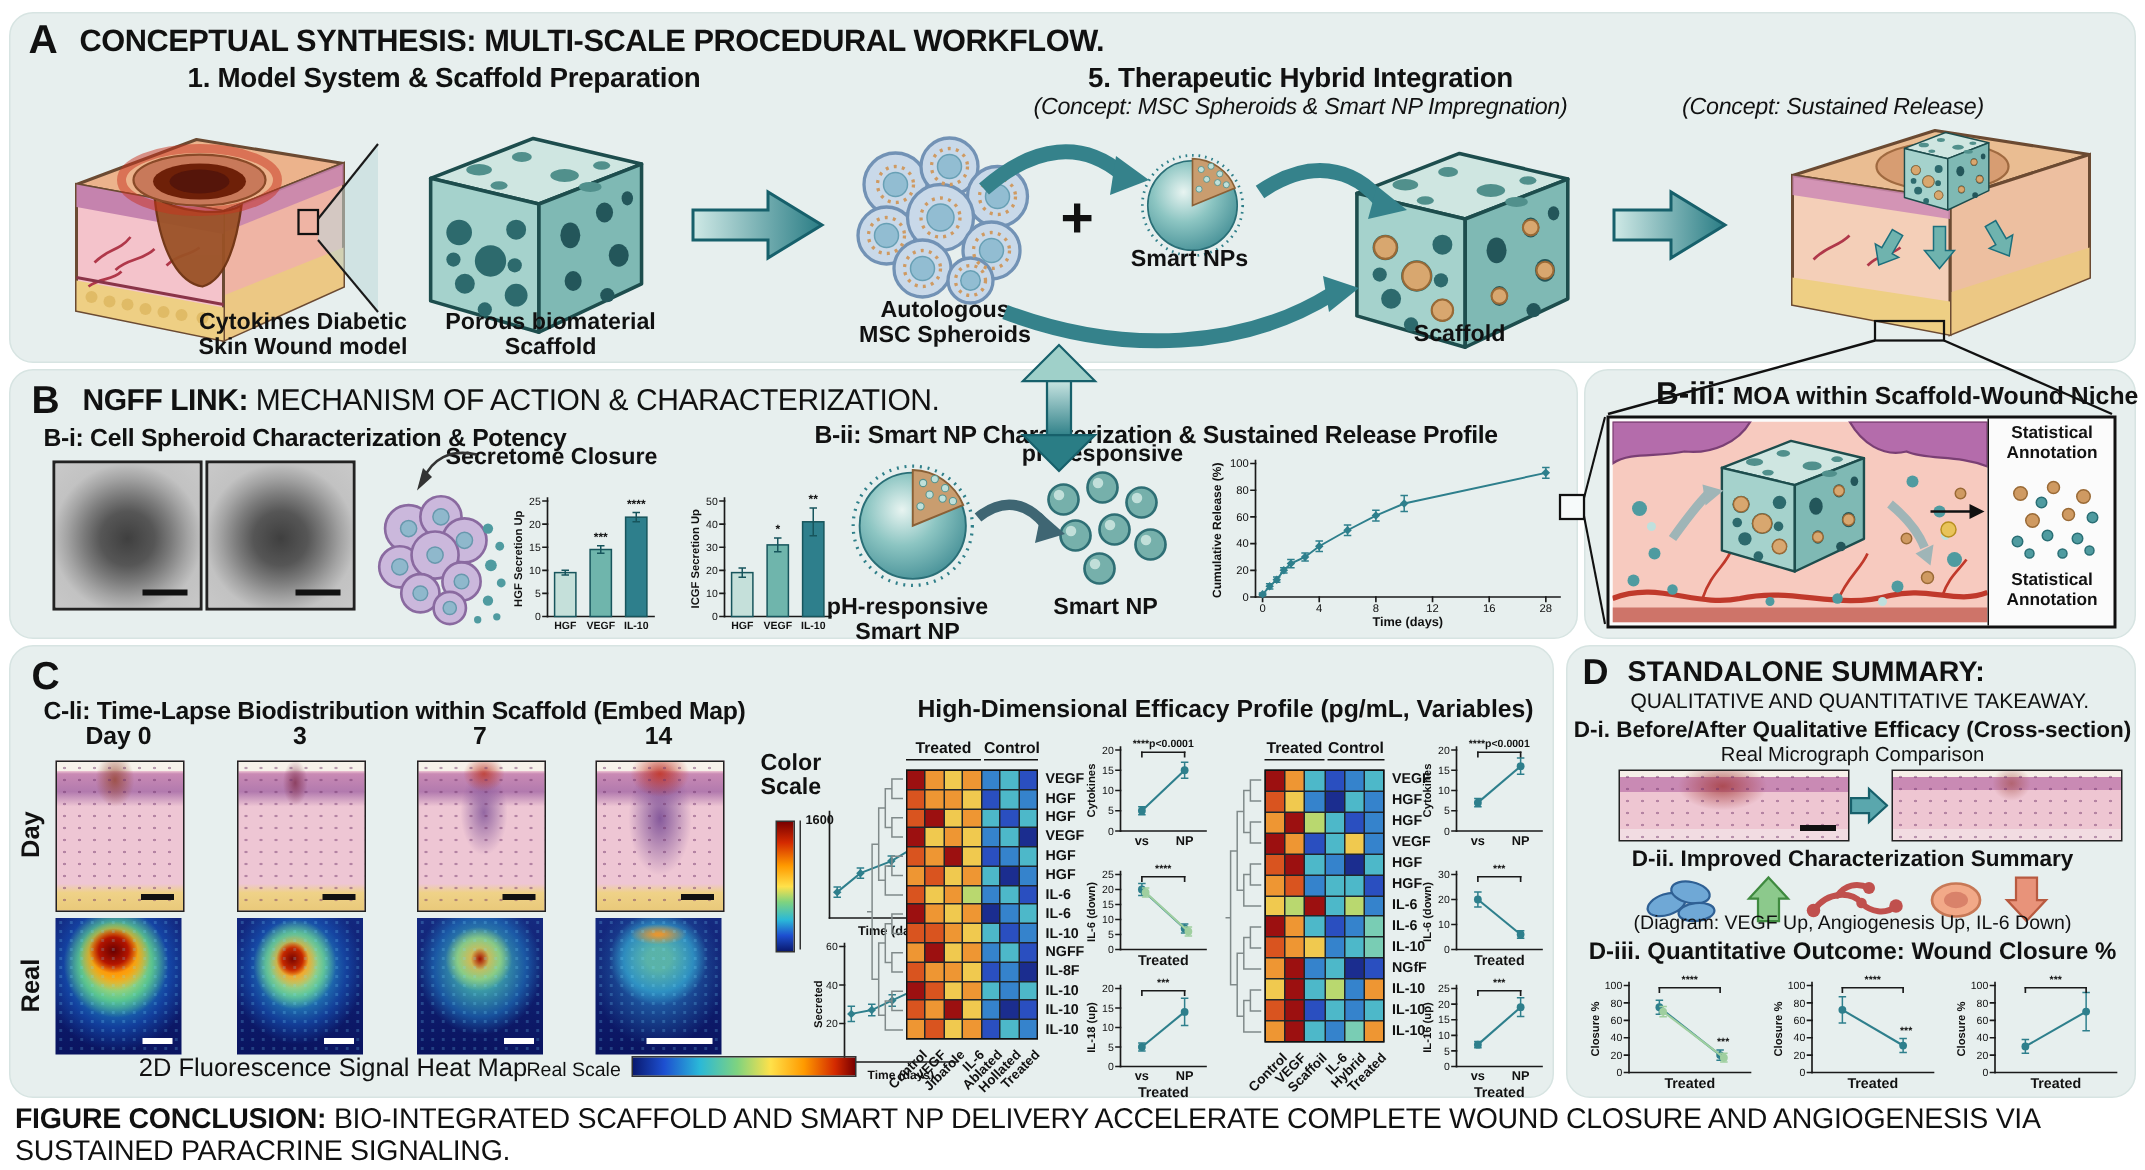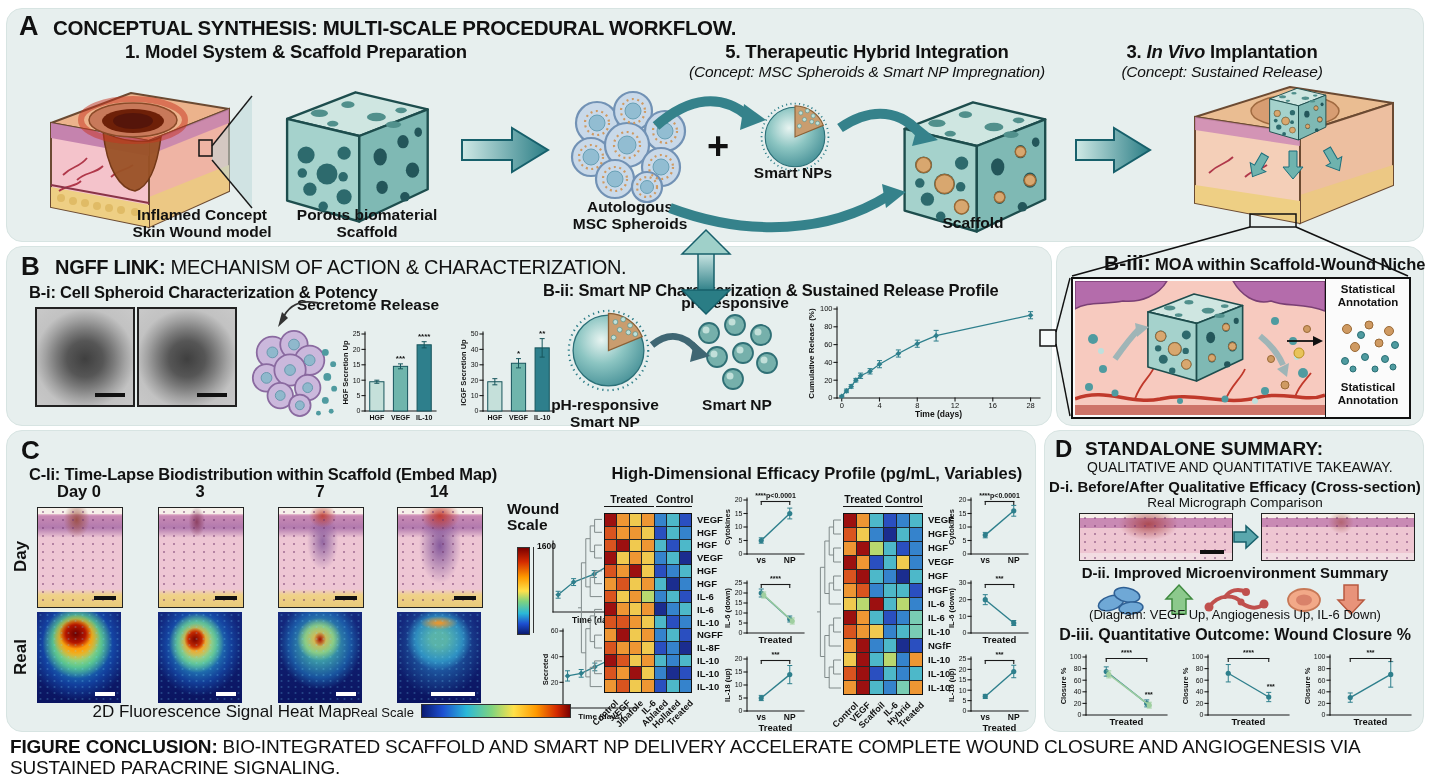--- a/index.html
+++ b/index.html
@@ -128,23 +128,20 @@
 
 <div id="canvas">
 
   <div class="panel" id="pA" style="left:6px;top:8px;width:1418px;height:234px;">
     <div class="ptag" style="left:12px;top:2px;">A</div>
     <div class="ptitle" style="left:46px;top:7px;"><b>CONCEPTUAL SYNTHESIS: MULTI-SCALE PROCEDURAL WORKFLOW.</b></div>
 
     <div class="steptitle" style="left:64px;top:32px;width:450px;">1. Model System &amp; Scaffold Preparation</div>
     <div class="steptitle" style="left:630px;top:32px;width:460px;">5. Therapeutic Hybrid Integration</div>
     <div class="stepsub" style="left:630px;top:54px;width:460px;">(Concept: MSC Spheroids &amp; Smart NP Impregnation)</div>
-    <div class="steptitle" style="left:1020px;top:32px;width:390px;">
-      <span>3.</span> <i>In Vivo</i> <span>Implantation</span>
-    </div>
     <div class="stepsub" style="left:1020px;top:54px;width:390px;">(Concept: Sustained Release)</div>
 
     <svg class="abs" style="left:16px;top:70px;" width="220" height="150" viewBox="0 0 220 150">
       <polygon points="28,44 108,14 206,30 126,62" fill="#ecb38c" stroke="#6b4a32" stroke-width="2" stroke-linejoin="round"></polygon>
       <polygon points="126,62 206,30 206,112 126,148" fill="#efb4a4" stroke="#6b4a32" stroke-width="2"></polygon>
       <polygon points="126,62 206,30 206,44 126,76" fill="#c583ae" opacity="0.85"></polygon>
       <polygon points="126,118 206,86 206,112 126,148" fill="#ecc884"></polygon>
       <polygon points="28,44 126,62 126,148 28,128" fill="#f4c3cb" stroke="#6b4a32" stroke-width="2"></polygon>
       <polygon points="28,44 126,62 126,77 28,59" fill="#c583ae"></polygon>
       <polygon points="28,108 126,126 126,148 28,128" fill="#eecf84"></polygon>
@@ -164,21 +161,21 @@
       <ellipse cx="110" cy="41" rx="44" ry="17" fill="#c8795a" stroke="#8a4a28" stroke-width="1.5"></ellipse>
       <ellipse cx="110" cy="42" rx="31" ry="12" fill="#6e2008"></ellipse>
       <ellipse cx="110" cy="42" rx="20" ry="8" fill="#55150a"></ellipse>
     </svg>
 
     <svg class="abs" style="left:246px;top:70px;" width="205" height="152" viewBox="0 0 200 160">
       <use href="#sym-cube"></use>
     </svg>
 
     <div class="caplabel" style="left:60px;top:198px;width:270px;">
-      <div>Inflamed Concept</div>
+      <div>Cytokines Diabetic</div>
         <div>Skin Wound model</div>
     </div>
     <div class="caplabel" style="left:270px;top:198px;width:180px;">
       <div>Porous biomaterial</div>
         <div>Scaffold</div>
     </div>
 
     <svg class="abs" style="left:548px;top:76px;" width="150" height="122" viewBox="0 0 150 122">
       <g stroke="#7292b5" stroke-width="2.2" fill="#c9d9e9">
         <circle cx="42" cy="38" r="21"></circle>
@@ -289,21 +286,21 @@
       <g fill="#4f9ba0">
           <circle cx="84" cy="30" r="3.5"></circle>
           <circle cx="92" cy="42" r="3"></circle>
           <circle cx="86" cy="55" r="4"></circle>
           <circle cx="93" cy="67" r="3"></circle>
           <circle cx="84" cy="79" r="3.5"></circle>
           <circle cx="90" cy="90" r="2.5"></circle>
           <circle cx="77" cy="92" r="2.5"></circle>
         </g>
     </svg>
-    <div class="caplabel" style="left:290px;top:50px;width:170px;text-align:left;">Secretome Release</div>
+    <div class="caplabel" style="left:290px;top:50px;width:170px;text-align:left;">Secretome Closure</div>
 
     <svg class="abs" style="left:334px;top:74px;" width="102" height="102">
         <line x1="24" y1="11" x2="24" y2="90" stroke="#1a1a1a" stroke-width="1.1" stroke-linecap="square"></line>
         <line x1="24" y1="90" x2="95" y2="90" stroke="#1a1a1a" stroke-width="1.1" stroke-linecap="square"></line>
         <line x1="21" y1="90" x2="24" y2="90" stroke="#1a1a1a" stroke-width="1.1" stroke-linecap="square"></line>
         <text x="19.5" y="92.4" text-anchor="end" font-size="7" fill="#111">0</text>
         <line x1="21" y1="74.6" x2="24" y2="74.6" stroke="#1a1a1a" stroke-width="1.1" stroke-linecap="square"></line>
         <text x="19.5" y="77" text-anchor="end" font-size="7" fill="#111">5</text>
         <line x1="21" y1="59.2" x2="24" y2="59.2" stroke="#1a1a1a" stroke-width="1.1" stroke-linecap="square"></line>
         <text x="19.5" y="61.6" text-anchor="end" font-size="7" fill="#111">10</text>
@@ -593,21 +590,21 @@
     <div class="fl fl3" style="left:271px;top:181px;width:84px;height:91px;">
         <div class="fspeck"></div>
         <div class="sbar w" style="width:20px;right:6px;bottom:7px;"></div>
       </div>
     <div class="fl fl4" style="left:390px;top:181px;width:84px;height:91px;">
         <div class="fspeck"></div>
         <div class="sbar w" style="width:44px;right:6px;bottom:7px;"></div>
       </div>
 
     <div class="abs" style="left:500px;top:70px;font-size:15.5px;font-weight:700;line-height:1.05;">
-      <div>Wound</div>
+      <div>Color</div>
         <div>Scale</div>
     </div>
     <div class="cbar-v" style="left:510px;top:116px;height:86px;"></div>
     <div class="abs" style="left:526px;top:116px;width:1px;height:86px;background:#333;"></div>
     <div class="abs" style="left:530px;top:110px;font-size:8.5px;font-weight:700;">1600</div>
     <svg class="abs" style="left:536px;top:106px;" width="102" height="88">
         <line x1="10" y1="4" x2="10" y2="75" stroke="#1a1a1a" stroke-width="1.1" stroke-linecap="square"></line>
         <line x1="10" y1="75" x2="95" y2="75" stroke="#1a1a1a" stroke-width="1.1" stroke-linecap="square"></line>
         <text x="52.5" y="86" text-anchor="middle" font-size="8.5" font-weight="700" fill="#111">Time (days)</text>
         <polyline points="15.151515151515152,57.75 30.606060606060606,45.099999999999994 51.21212121212121,37.05 66.66666666666666,27.85 87.27272727272727,22.099999999999994" fill="none" stroke="#2e7f8c" stroke-width="1.3"></polyline>
@@ -1151,21 +1148,21 @@
         <div class="speck"></div>
         <div class="sbar" style="width:24px;right:8px;bottom:6px;"></div>
       </div>
     <svg class="abs" style="left:188px;top:92px;" width="26" height="28" viewBox="0 0 26 28">
       <polygon points="1,9 13,9 13,3 25,14 13,25 13,19 1,19" fill="#5aa7ad" stroke="#17606b" stroke-width="1.5"></polygon>
     </svg>
     <div class="dstrip ds2" style="left:216px;top:82px;width:152px;height:46px;">
         <div class="speck"></div>
       </div>
 
-    <div class="caplabel" style="left:4px;top:134px;width:372px;font-size:15px;">D-ii. Improved Microenvironment Summary</div>
+    <div class="caplabel" style="left:4px;top:134px;width:372px;font-size:15px;">D-ii. Improved Characterization Summary</div>
     <svg class="abs" style="left:52px;top:150px;" width="276" height="38" viewBox="0 0 276 38">
       <g>
           <g stroke="#2f6094" stroke-width="1.5" fill="#6fa8d6">
             <ellipse cx="14" cy="22" rx="13" ry="7" transform="rotate(-18 14 22)"></ellipse>
             <ellipse cx="30" cy="14" rx="13" ry="7" transform="rotate(12 30 14)"></ellipse>
             <ellipse cx="34" cy="27" rx="12" ry="6" transform="rotate(-6 34 27)"></ellipse>
           </g>
         </g>
       <polygon points="82,4 95,18 89,18 89,33 75,33 75,18 69,18" fill="#8cc98c" stroke="#3f8a3f" stroke-width="1.5"></polygon>
       <g>

